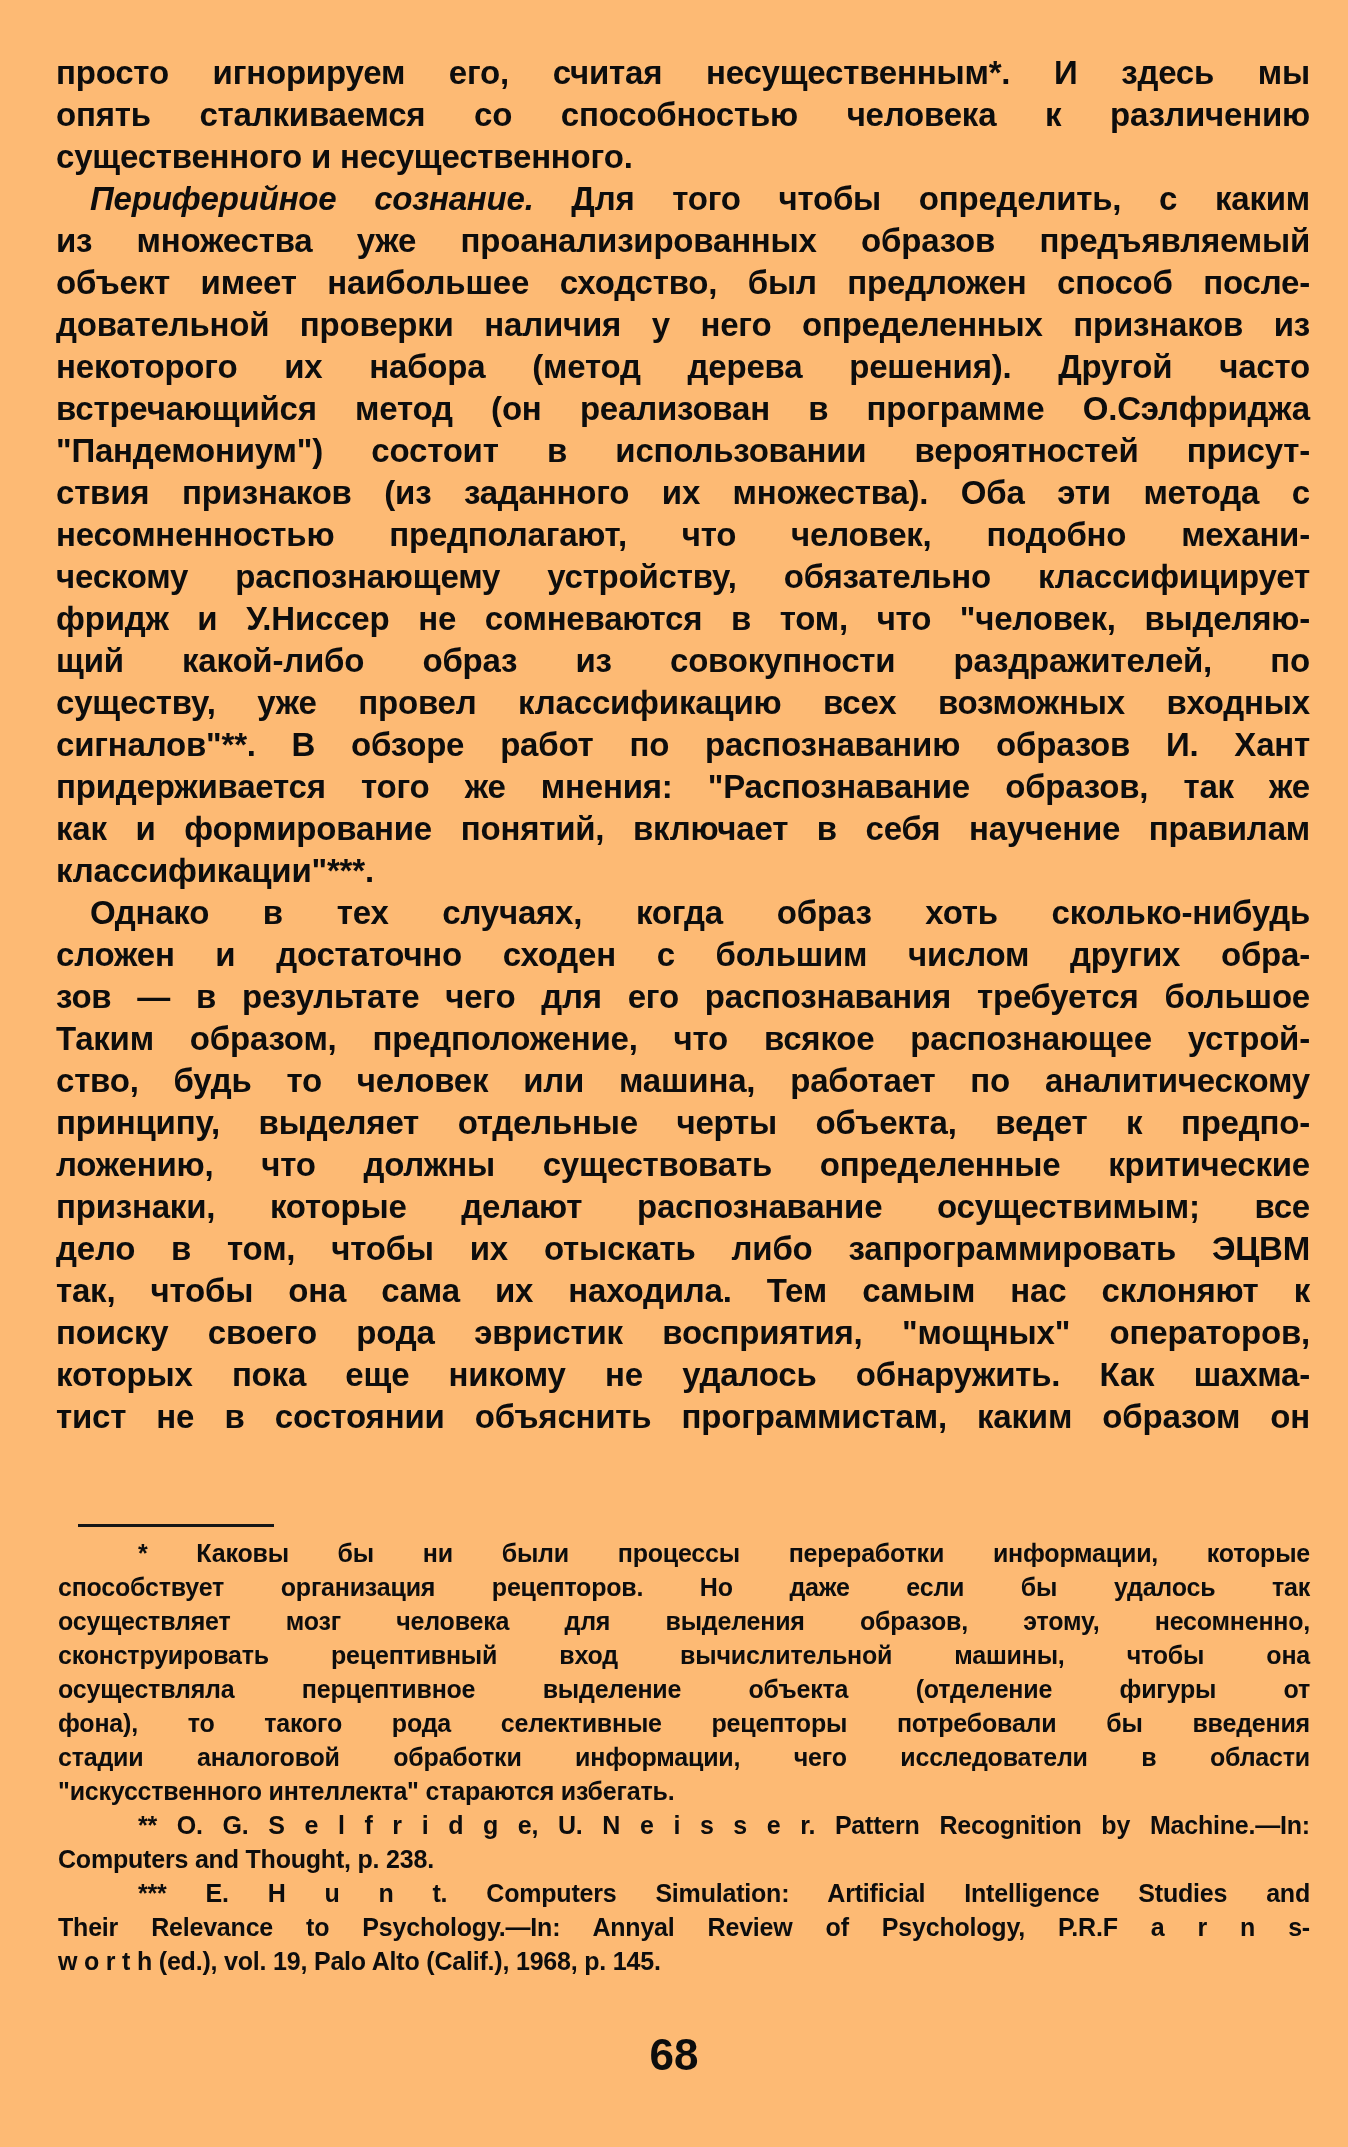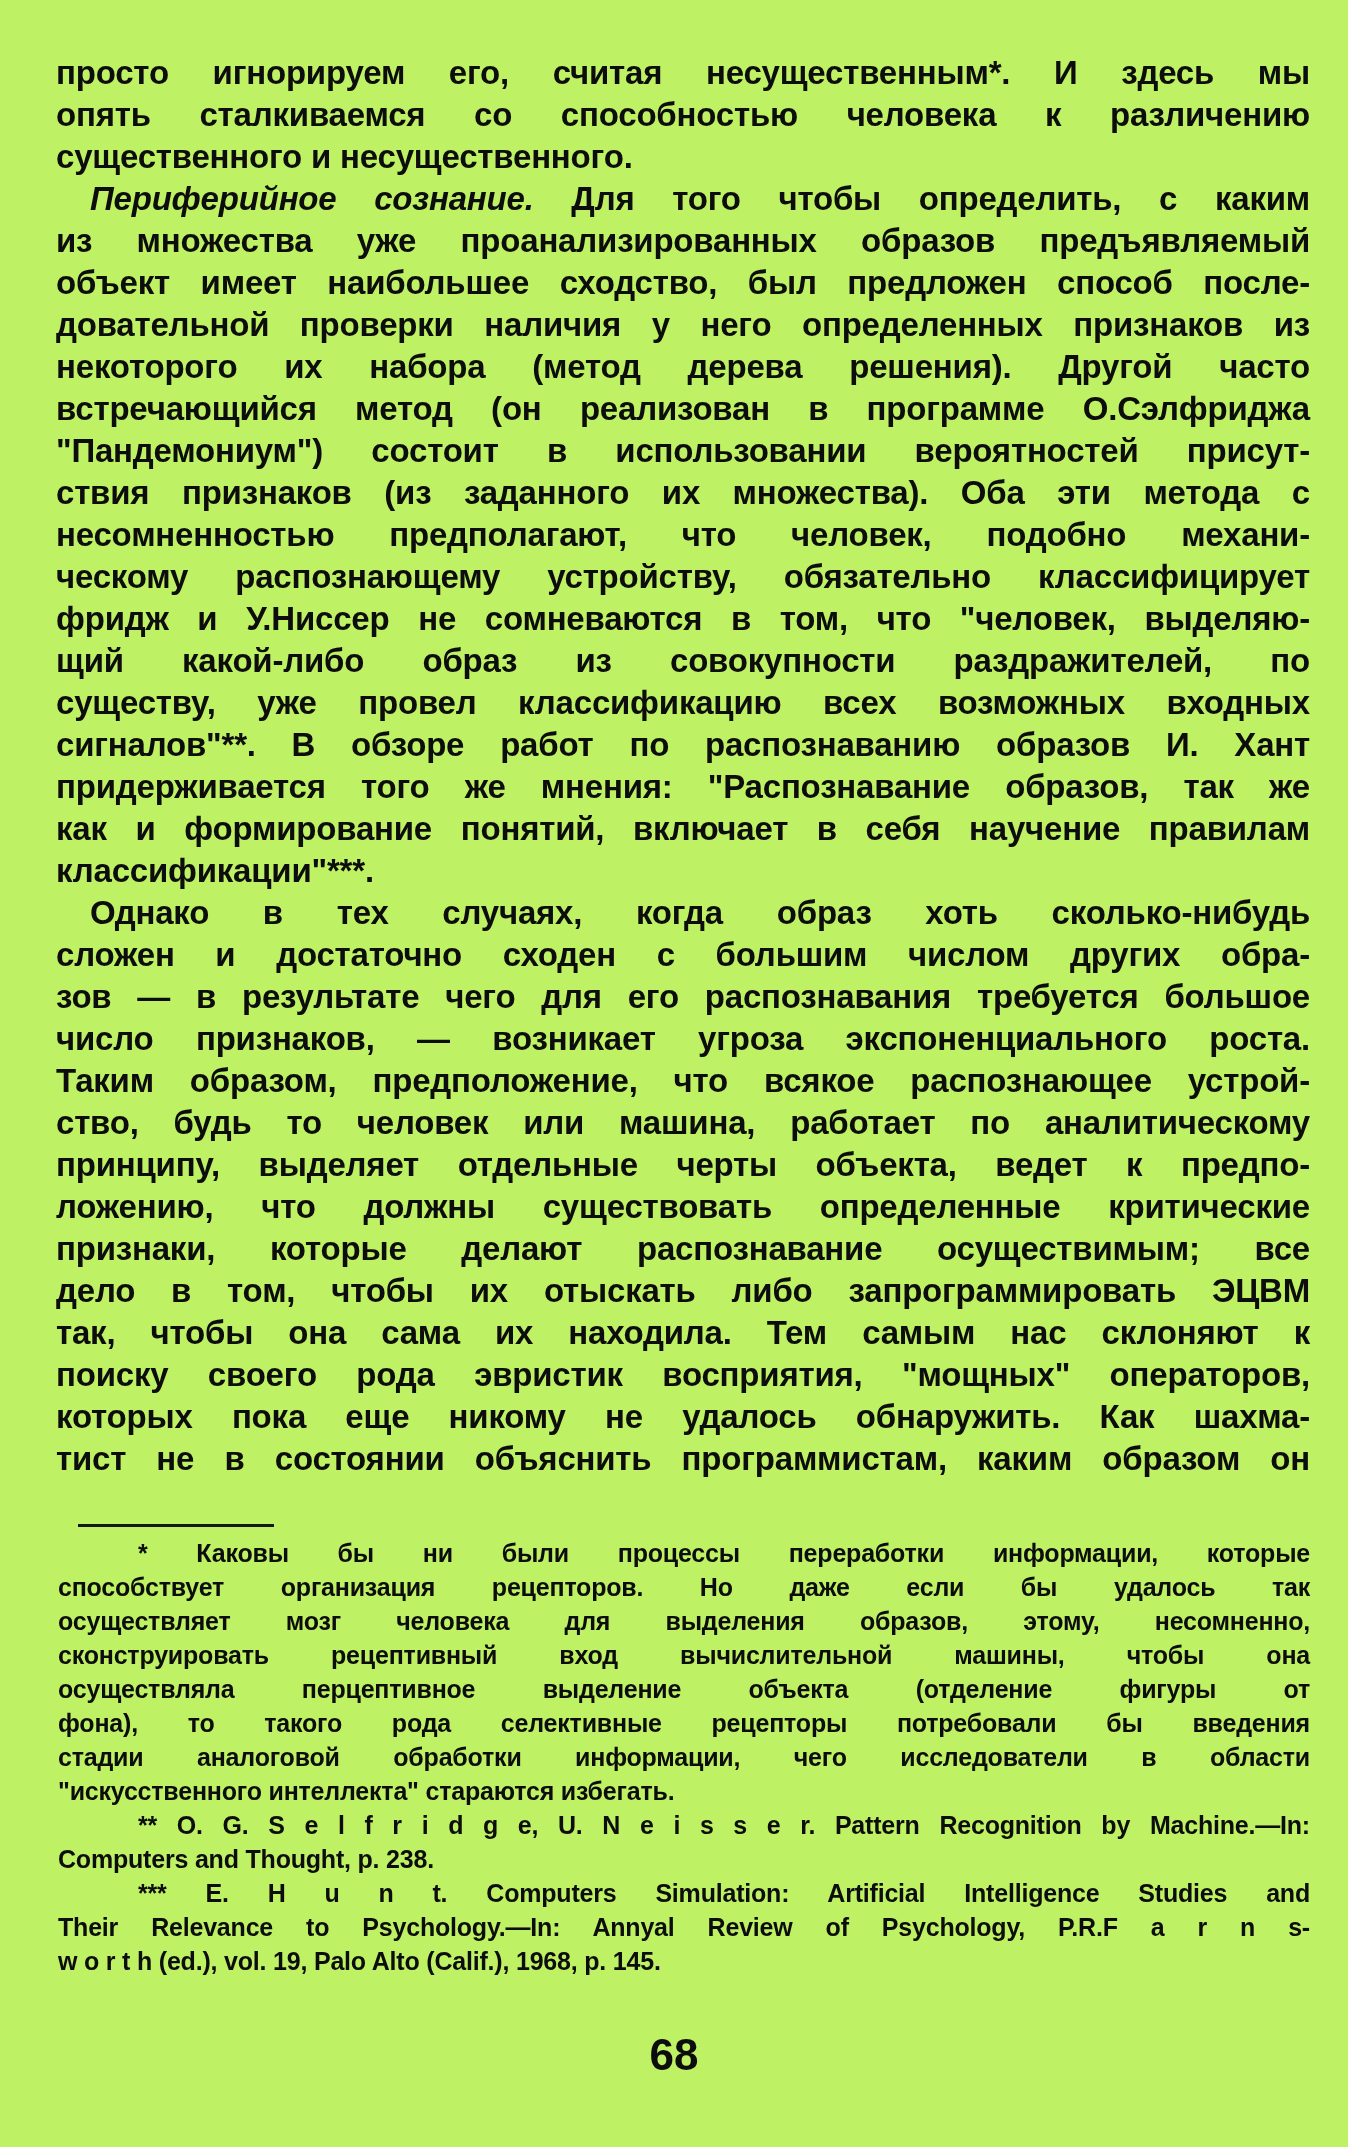--- a/index.html
+++ b/index.html
@@ -1,20 +1,20 @@
 <!DOCTYPE html>
 <html lang="ru"><head>
 <meta charset="utf-8">
 <style>
   html, body { margin: 0; padding: 0; }
   .page {
     position: relative;
     width: 1348px;
     height: 2147px;
-    background: #bef264;
+    background: #fdba74;
     color: #0d0d0d;
     font-family: "Liberation Sans", sans-serif;
     overflow: hidden;
   }
   .text-block {
     position: absolute;
     left: 56px;
     top: 52px;
     width: 1254px;
   }
@@ -84,21 +84,20 @@
     <div class="ln j">фридж и У.Ниссер не сомневаются в том, что "человек, выделяю-</div>
     <div class="ln j">щий какой-либо образ из совокупности раздражителей, по</div>
     <div class="ln j">существу, уже провел классификацию всех возможных входных</div>
     <div class="ln j">сигналов"**. В обзоре работ по распознаванию образов И. Хант</div>
     <div class="ln j">придерживается того же мнения: "Распознавание образов, так же</div>
     <div class="ln j">как и формирование понятий, включает в себя научение правилам</div>
     <div class="ln l">классификации"***.</div>
     <div class="ln j ind">Однако в тех случаях, когда образ хоть сколько-нибудь</div>
     <div class="ln j">сложен и достаточно сходен с большим числом других обра-</div>
     <div class="ln j">зов — в результате чего для его распознавания требуется большое</div>
-    <div class="ln j">число признаков, — возникает угроза экспоненциального роста.</div>
     <div class="ln j">Таким образом, предположение, что всякое распознающее устрой-</div>
     <div class="ln j">ство, будь то человек или машина, работает по аналитическому</div>
     <div class="ln j">принципу, выделяет отдельные черты объекта, ведет к предпо-</div>
     <div class="ln j">ложению, что должны существовать определенные критические</div>
     <div class="ln j">признаки, которые делают распознавание осуществимым; все</div>
     <div class="ln j">дело в том, чтобы их отыскать либо запрограммировать ЭЦВМ</div>
     <div class="ln j">так, чтобы она сама их находила. Тем самым нас склоняют к</div>
     <div class="ln j">поиску своего рода эвристик восприятия, "мощных" операторов,</div>
     <div class="ln j">которых пока еще никому не удалось обнаружить. Как шахма-</div>
     <div class="ln j">тист не в состоянии объяснить программистам, каким образом он</div>

